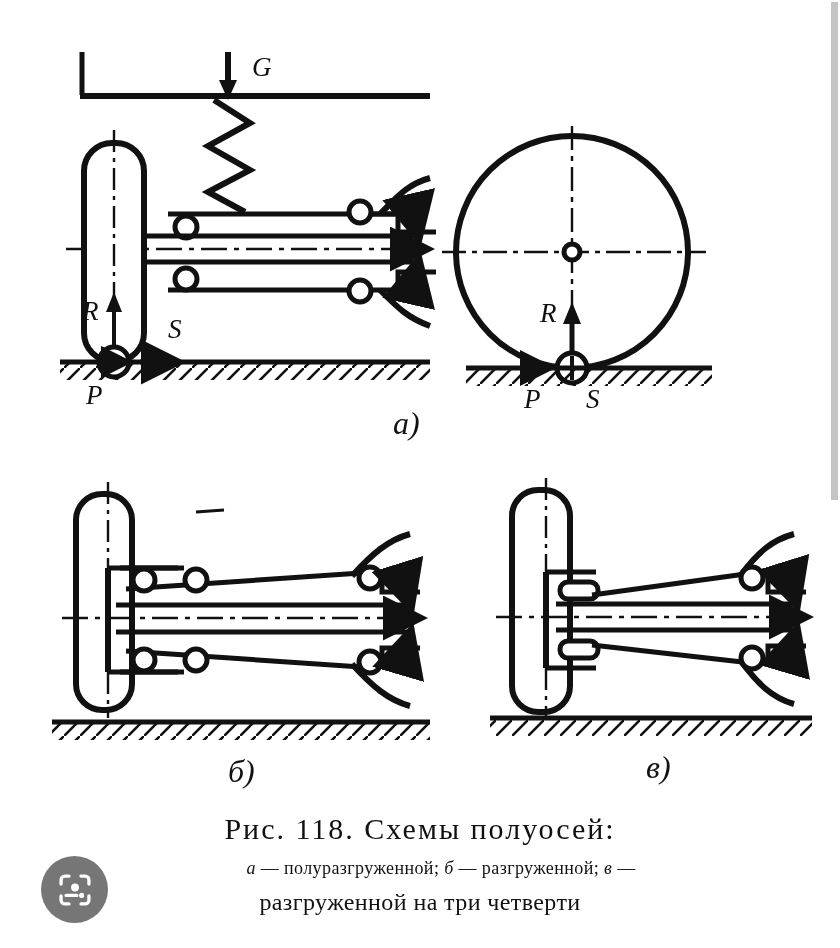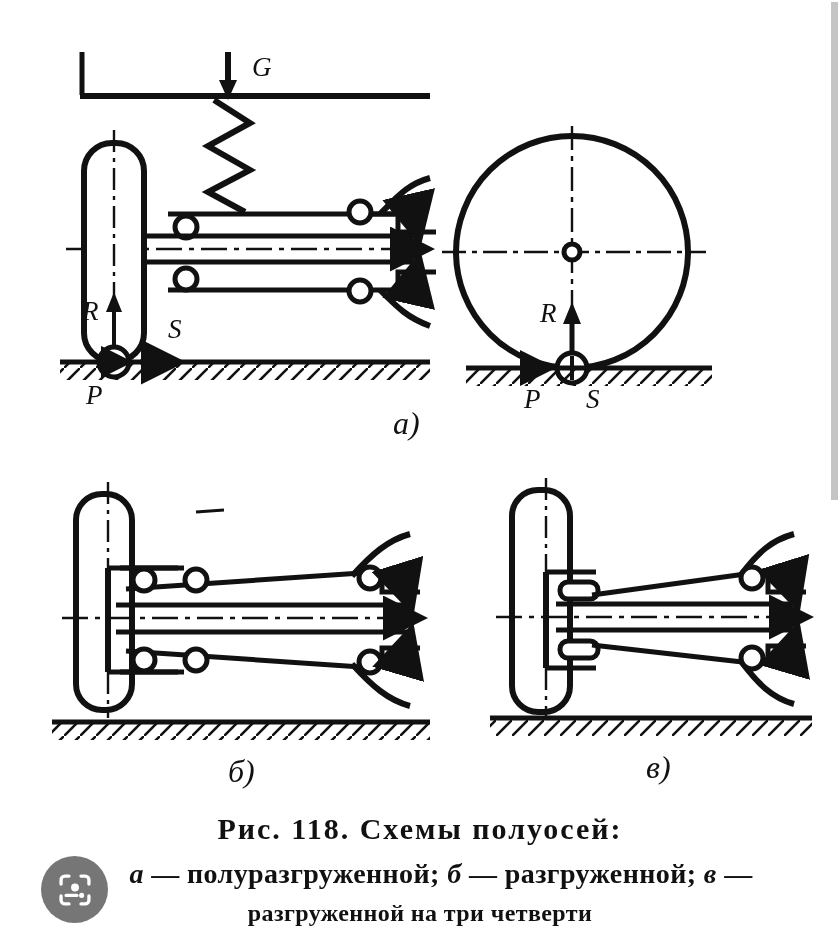--- a/index.html
+++ b/index.html
@@ -3,24 +3,24 @@
 <meta charset="utf-8">
 <style>
   html,body{margin:0;padding:0;background:#fff;}
   body{width:840px;height:948px;overflow:hidden;
        font-family:"Liberation Serif", serif;color:#111;}
   #root{position:relative;width:840px;height:948px;background:#ffffff;}
 
   .fig-svg{position:absolute;left:0;top:0;width:840px;height:810px;}
 
   
-  .caption{position:absolute;left:0;top:812px;width:840px;text-align:center;font-weight:bold;}
+  .caption{position:absolute;left:0;top:812px;width:840px;text-align:center;}
   .cap-line1{font-family:"Liberation Serif", serif;font-size:30px;
              letter-spacing:2px;color:#111;white-space:nowrap;}
-  .cap-line2{font-family:"Liberation Serif", serif;font-size:28px;
+  .cap-line2{font-family:"Liberation Serif", serif;font-size:18px;
              margin-top:12px;letter-spacing:.4px;color:#111;white-space:nowrap;margin-left:42px;}
   .cap-line3{font-family:"Liberation Serif", serif;font-size:24px;
              margin-top:10px;letter-spacing:.4px;color:#111;white-space:nowrap;}
   .ital{font-style:italic;}
 
   
   .scrollbar-track{position:absolute;right:0;top:0;width:10px;height:948px;
                    background:transparent;}
   .scrollbar-thumb{position:absolute;right:2px;top:2px;width:7px;height:498px;
                    background:#c4c4c4;border-radius:0;}

